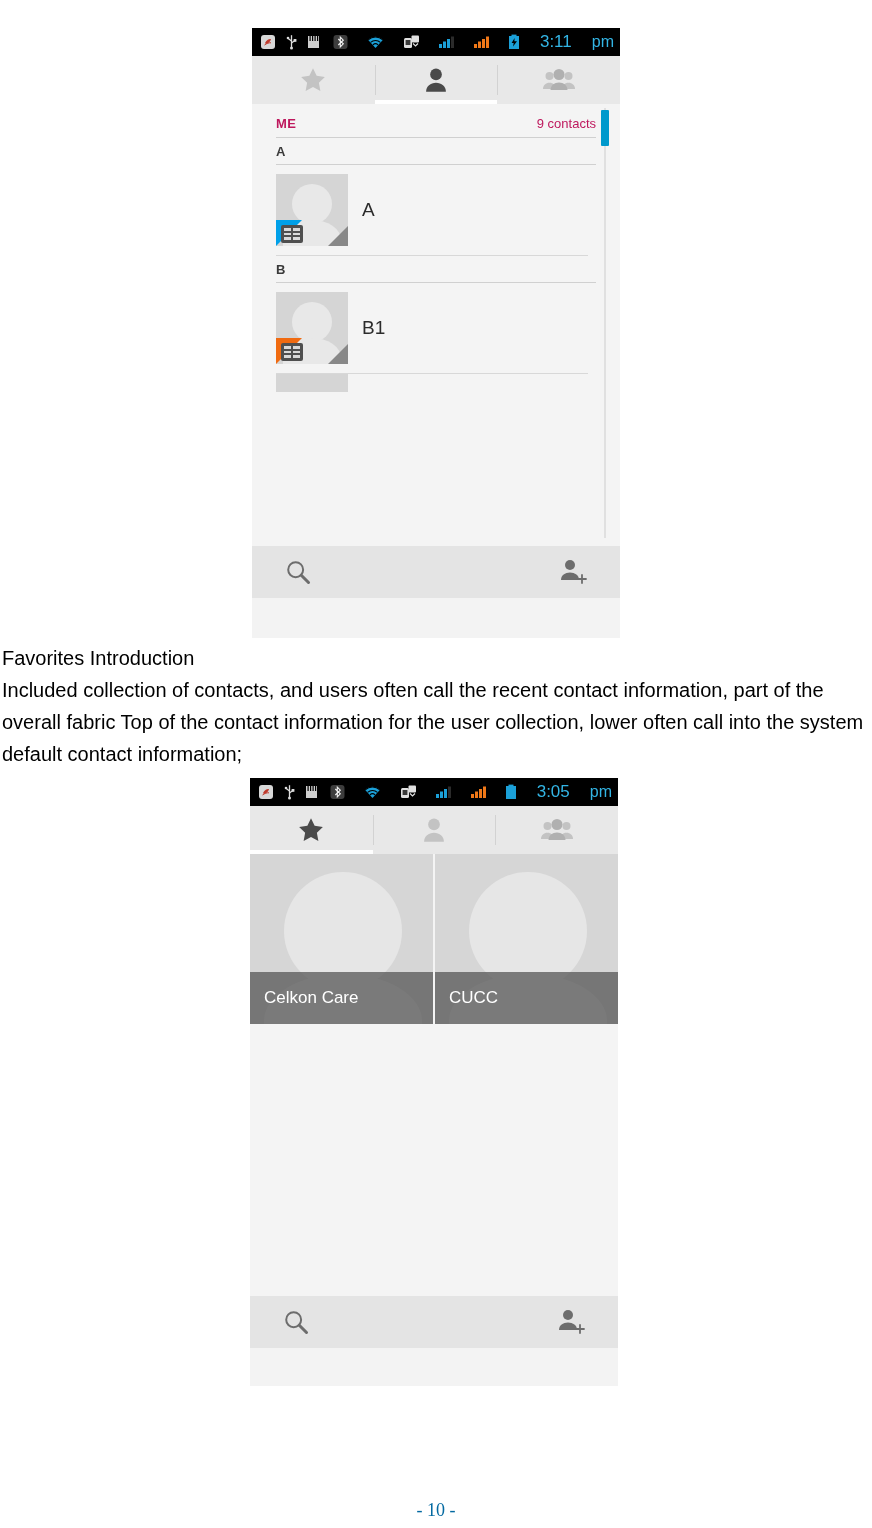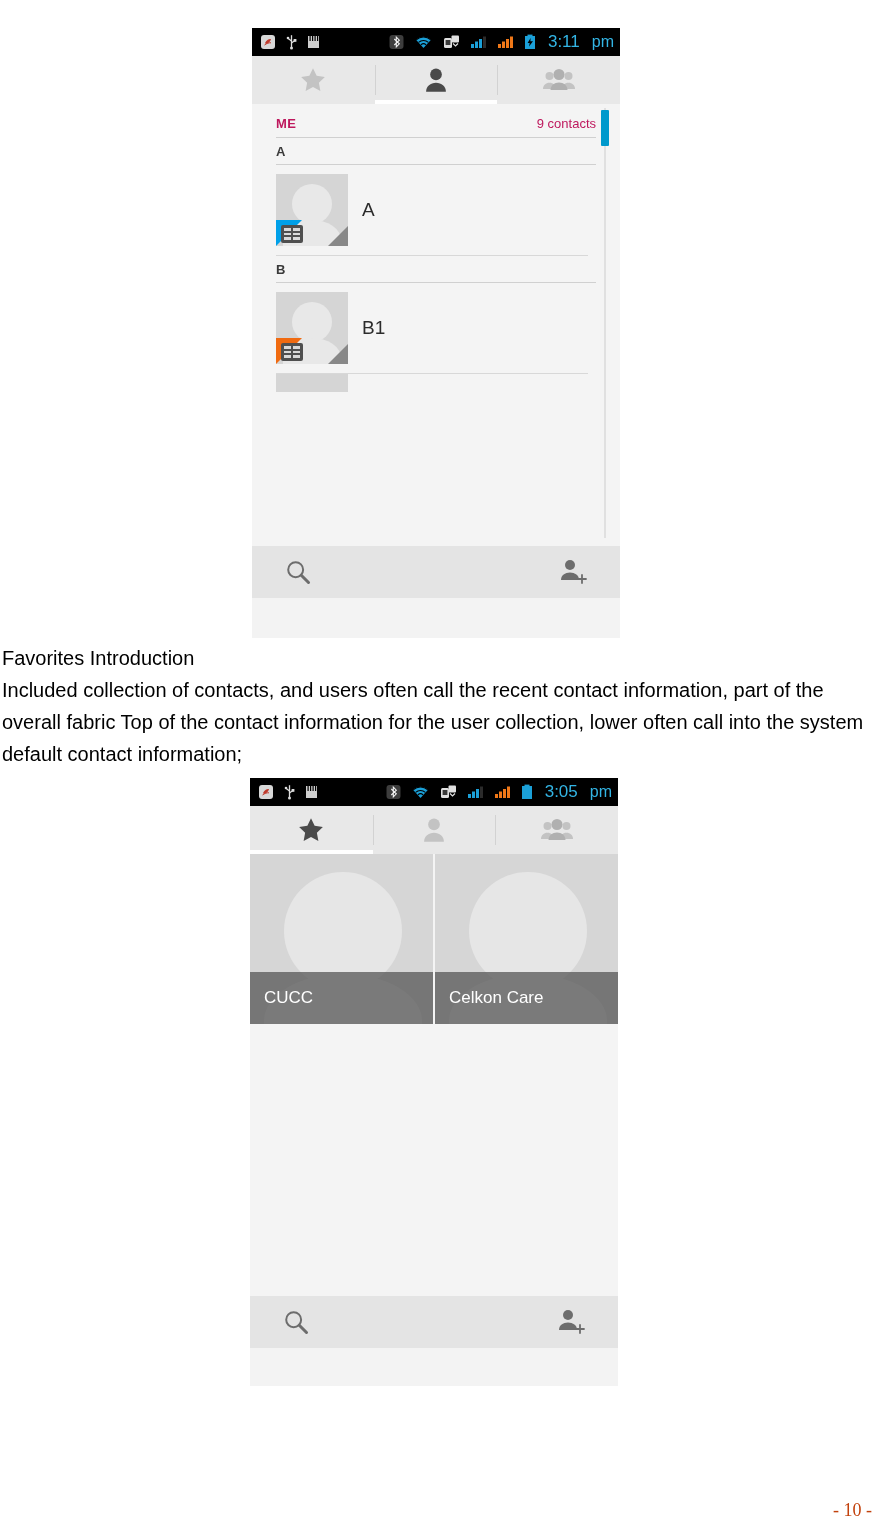--- a/index.html
+++ b/index.html
@@ -36,21 +36,21 @@
     position: relative;
   }
   .sb-left { display: flex; align-items: center; gap: 9px; }
   .sb-right {
     position: absolute;
     right: 6px;
     top: 0;
     height: 28px;
     display: flex;
     align-items: center;
-    gap: 10px;
+    gap: 18px;
   }
   .sb-ico { display: block; }
   .sb-time {
     color: #33b5e5;
     font-size: 17px;
     font-family: "Liberation Sans", sans-serif;
     letter-spacing: 0px;
     margin-left: 2px;
   }
   .sb-ampm { font-size: 16px; color: #33b5e5; margin-left: 2px; }
@@ -292,24 +292,24 @@
     color: #000000;
     font-family: "Liberation Sans", sans-serif;
   }
   .doc-text p { margin: 0; }
 
   .page-footer {
     position: absolute;
     left: 0;
     top: 1500px;
     width: 872px;
-    text-align: right;
+    text-align: center;
     font-family: "Liberation Serif", serif;
     font-size: 18px;
-    color: #c2410c;
+    color: #0369a1;
   }
 </style>
 </head>
 <body>
 
 <div class="phone" id="phone-contacts">
 
   <div class="statusbar">
     <div class="sb-left">
       <svg class="sb-ico" width="16" height="16" viewBox="0 0 16 16">
@@ -561,26 +561,26 @@
         <path d="M8.5 23c0-4.6 3.8-7.6 8.5-7.6s8.5 3 8.5 7.6z" fill="#b0b0b0"></path>
       </svg>
     </div>
     <div class="tab-underline pos-0"></div>
   </div>
 
   <div class="fav-grid">
     <div class="fav-tile">
       <div class="fhead"></div>
       <div class="fbody"></div>
-      <div class="fav-label">CUCC</div>
+      <div class="fav-label">Celkon Care</div>
     </div>
     <div class="fav-tile">
       <div class="fhead"></div>
       <div class="fbody"></div>
-      <div class="fav-label">Celkon Care</div>
+      <div class="fav-label">CUCC</div>
     </div>
   </div>
   <div class="fav-body-area"></div>
 
   <div class="actionbar">
     <svg width="28" height="28" viewBox="0 0 24 24">
       <circle cx="10" cy="10" r="6.4" stroke="#6d6d6d" stroke-width="1.7" fill="none"></circle>
       <path d="M14.8 14.8L21 21" stroke="#6d6d6d" stroke-width="2.6" stroke-linecap="round"></path>
     </svg>
     <svg width="32" height="28" viewBox="0 0 32 28">

